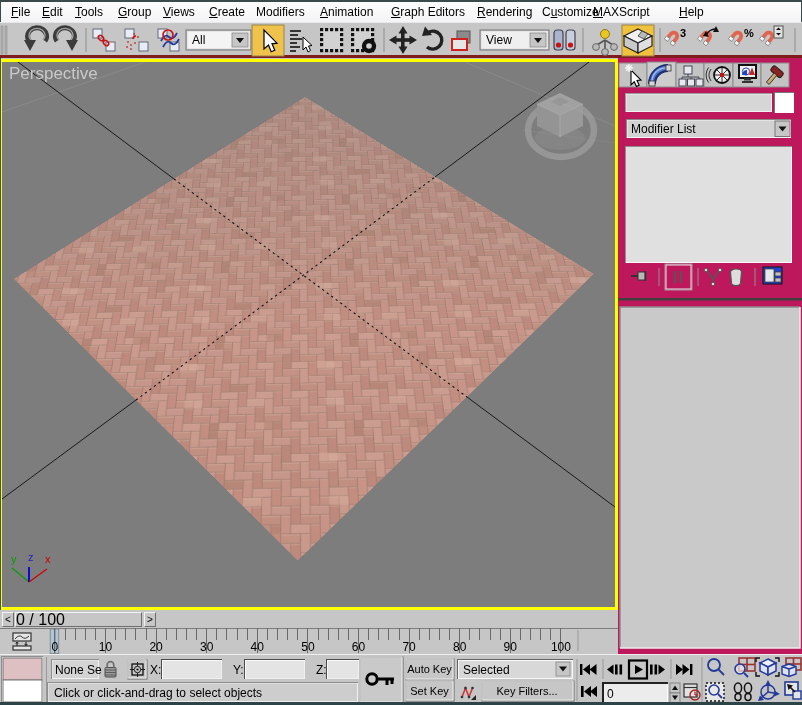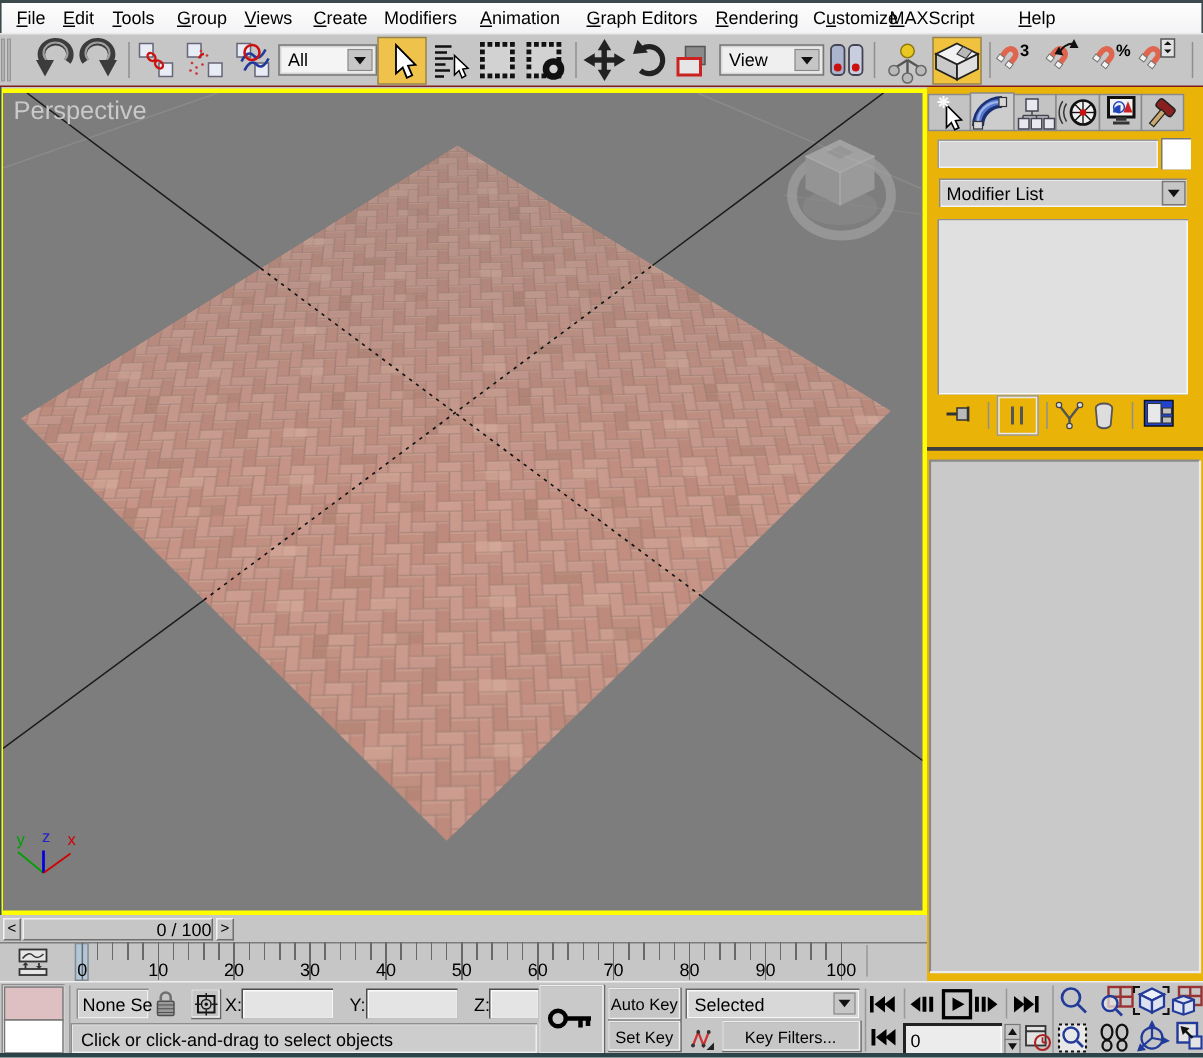--- a/index.html
+++ b/index.html
@@ -8,29 +8,29 @@
 .abs{position:absolute}
 
 #menubar{left:0;top:0;width:802px;height:34px;
  background:linear-gradient(#fdfdfd,#f4f4f6 60%,#e4e4e8);
  border-top:2px solid #3d4a4d;border-left:1px solid #3d4a4d;border-right:1px solid #3d4a4d;
  box-sizing:border-box;font-size:12px;color:#000;white-space:nowrap}
 #menubar span{position:absolute;top:3px}
 #menubar u{text-decoration:underline}
 
 #toolbar{left:0;top:22px;width:802px;height:36px;background:#c6c6c6;
- border-top:1px solid #e8e8e8;border-bottom:1px solid #7f1d1d;box-sizing:border-box}
+ border-top:1px solid #e8e8e8;border-bottom:3px solid #7f1d1d;box-sizing:border-box}
 
 #vpwrap{left:0;top:58px;width:618px;height:551px;background:#ffff00;border-top:1px solid #c6c6c6}
 #vp{position:absolute;left:2px;top:3px;width:613px;height:545px;background:#7d7d7d;overflow:hidden}
 #vplabel{position:absolute;left:7px;top:2px;color:#c9c9c9;font-size:17px;z-index:3}
 #scene{position:absolute;left:0;top:0;z-index:2}
 #plane{position:absolute;left:0;top:0;width:600px;height:600px;transform-origin:0 0;transform:matrix3d(0.294895,0.228116,0,-0.000315,-0.488594,0.238346,0,-0.000299,0,0,1,0,303,35,0,1);filter:blur(0.4px)}
 
-#rpanel{left:618px;top:58px;width:184px;height:596px;background:#eab308}
+#rpanel{left:618px;top:58px;width:184px;height:596px;background:#be185d}
 .raise{background:#c6c6c6;border-top:1px solid #f2f2f2;border-left:1px solid #f2f2f2;
  border-bottom:1px solid #6e6e6e;border-right:1px solid #6e6e6e;box-sizing:border-box}
 
 #timeslider{left:0;top:610px;width:618px;height:18px;background:#c6c6c6}
 #trackbar{left:0;top:628px;width:618px;height:26px;background:#c6c6c6}
 #statusbar{left:0;top:654px;width:802px;height:64px;background:#c6c6c6;
  border-top:1px solid #eee;box-sizing:border-box}
 #winbottom{left:0;top:702px;width:802px;height:3px;background:#2c4448}
 </style></head>
 <body>
@@ -446,21 +446,21 @@
  <rect x="0" y="240" width="184" height="2.5" fill="#3f3f3f"></rect>
 
  <rect x="2" y="249" width="180" height="341" fill="#c9c9c9"></rect>
  <path d="M 2 590 L 2 249 L 182 249" fill="none" stroke="#8a8a8a" stroke-width="1.5"></path>
  <path d="M 2 590 L 182 590 L 182 249" fill="none" stroke="#ececec" stroke-width="1.5"></path>
 </svg>
 </div>
 
 <div id="timeslider" class="abs">
  <div class="abs raise" style="left:2px;top:2px;width:12px;height:15px;font-size:10px;text-align:center;line-height:14px">&lt;</div>
- <div class="abs raise" style="left:15px;top:2px;width:127px;height:15px;font-size:12px;text-align:right;line-height:14px">0 / 100</div>
+ <div class="abs raise" style="left:15px;top:2px;width:127px;height:15px;font-size:16px;text-align:left;line-height:14px">0 / 100</div>
  <div class="abs raise" style="left:144px;top:2px;width:12px;height:15px;font-size:10px;text-align:center;line-height:14px">&gt;</div>
 </div>
 
 <div id="trackbar" class="abs">
 <svg width="618" height="26" viewBox="0 0 618 26" xmlns="http://www.w3.org/2000/svg" font-family="Liberation Sans">
  <line x1="0" y1="0.5" x2="618" y2="0.5" stroke="#7d7d7d"></line>
 
  <g transform="translate(13,4)">
   <rect x="0" y="1" width="18" height="8" fill="#e6e6e6" stroke="#333" stroke-width="1.2"></rect>
   <path d="M 2 7 Q 6 2 9 5 T 16 4" fill="none" stroke="#333" stroke-width="1"></path>

